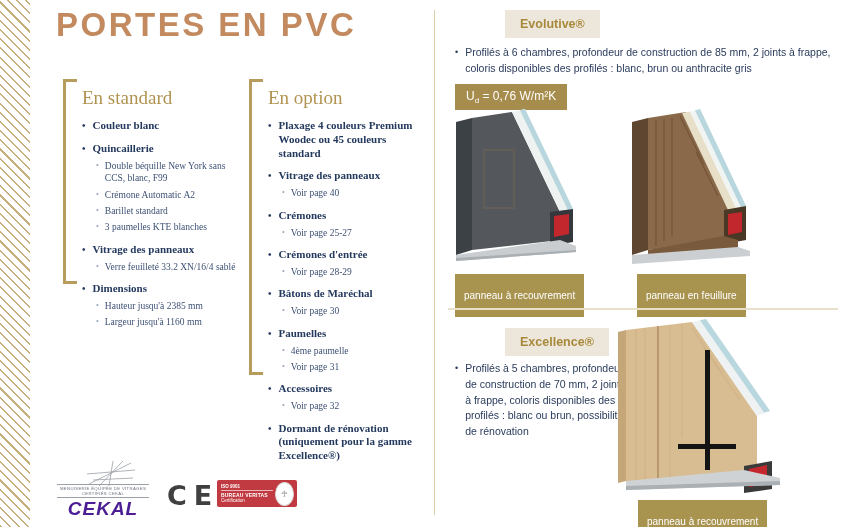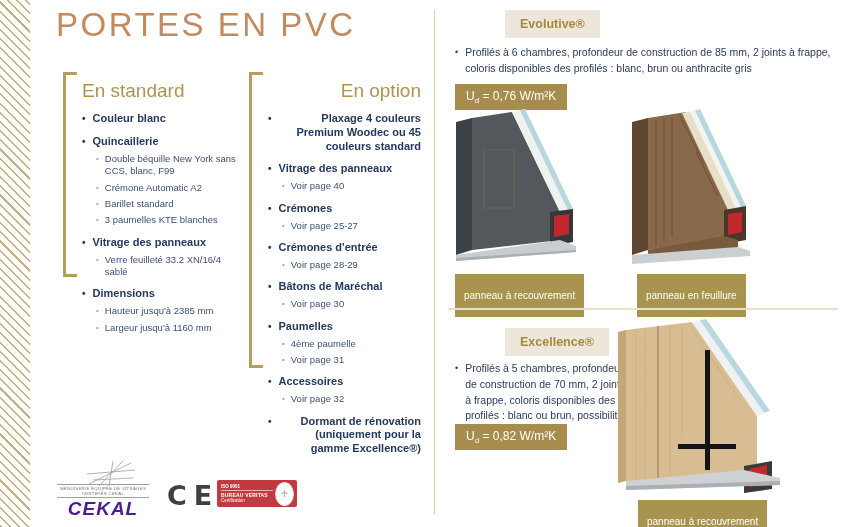--- a/index.html
+++ b/index.html
@@ -4,27 +4,27 @@
 <style>
   html,body{margin:0;padding:0;background:#fff;}
   .page{position:relative;width:850px;height:527px;background:#ffffff;
         font-family:"Liberation Sans",sans-serif;overflow:hidden;}
 
   
   .stripes{position:absolute;left:0;top:0;width:30px;height:527px;
            background:repeating-linear-gradient(45deg,#c7b07e 0 1.5px,#ffffff 1.5px 6.5px);}
 
   
-  .title{position:absolute;left:56px;top:6px;margin:0;font-size:33px;font-weight:400;
+  .title{position:absolute;left:56px;top:6px;margin:0;font-size:33px;font-weight:700;
          letter-spacing:2.5px;color:#c28a5e;}
 
   
-  .col{position:absolute;top:72px;}
+  .col{position:absolute;top:79px;font-family:Liberation Serif, serif;}
   .col-std{left:63px;width:178px;height:205px;}
-  .col-opt{left:249px;width:172px;height:296px;text-align:right;}
+  .col-opt{left:249px;width:172px;height:296px;}
   .bracket{position:absolute;left:0;top:0;bottom:0;width:11px;
            border:3px solid #b79c5e;border-right:none;}
   .col-inner{position:relative;padding:8px 0 0 19px;}
   .col-heading{margin:0 0 10px 0;font-size:19px;font-weight:400;color:#b09350;}
   .li{display:flex;gap:7px;margin-top:9px;font-size:11px;font-weight:700;color:#24395e;line-height:1.25;}
   .li .dot{color:#24395e;font-size:10px;line-height:1.4;}
   .sub{display:flex;gap:6px;margin-top:4px;padding-left:14px;font-size:9.5px;font-weight:400;
        color:#3d5074;line-height:1.3;}
   .sub .sdot{color:#9aa7b8;font-size:8px;line-height:1.5;}
 
@@ -255,21 +255,20 @@
 
   <div class="sep"></div>
 
   <div class="range-badge exc-badge">Excellence®</div>
 
   <div class="desc exc-desc">
     <span class="dot">•</span>
     <span>Profilés à 5 chambres, profondeur de construction de 70 mm, 2 joints à frappe, coloris disponibles des profilés : blanc ou brun, possibilité de rénovation</span>
   </div>
 
-  <div class="u-badge exc-u"><span>U</span><sub>d</sub><span> = 0,82 W/m²K</span></div>
 
   <svg class="door door3" width="175" height="180" viewBox="0 0 175 180">
     <polygon points="6,14 14,12 14,163 6,165" fill="#c4a678"></polygon>
     <polygon points="14,12 80,4 145,98 145,150 100,163 14,163" fill="#d9bd92"></polygon>
     <path d="M46,8 L46,163" stroke="#b09064" stroke-width="1.6"></path>
     <path d="M24,11 L24,162 M33,10 L33,162 M58,7 L58,162 M70,6 L70,120 M80,10 L110,55 M92,30 L128,82" stroke="#cdb184" stroke-width="1.1" fill="none" opacity="0.8"></path>
     <polygon points="80,4 94,1 158,93 145,98" fill="#eef2f2"></polygon>
     <polygon points="88,2.3 94,1 158,93 152,94.6" fill="#b9d7de"></polygon>
     <rect x="93" y="32" width="5" height="120" fill="#141414"></rect>
     <rect x="66" y="126" width="58" height="5" fill="#141414"></rect>

